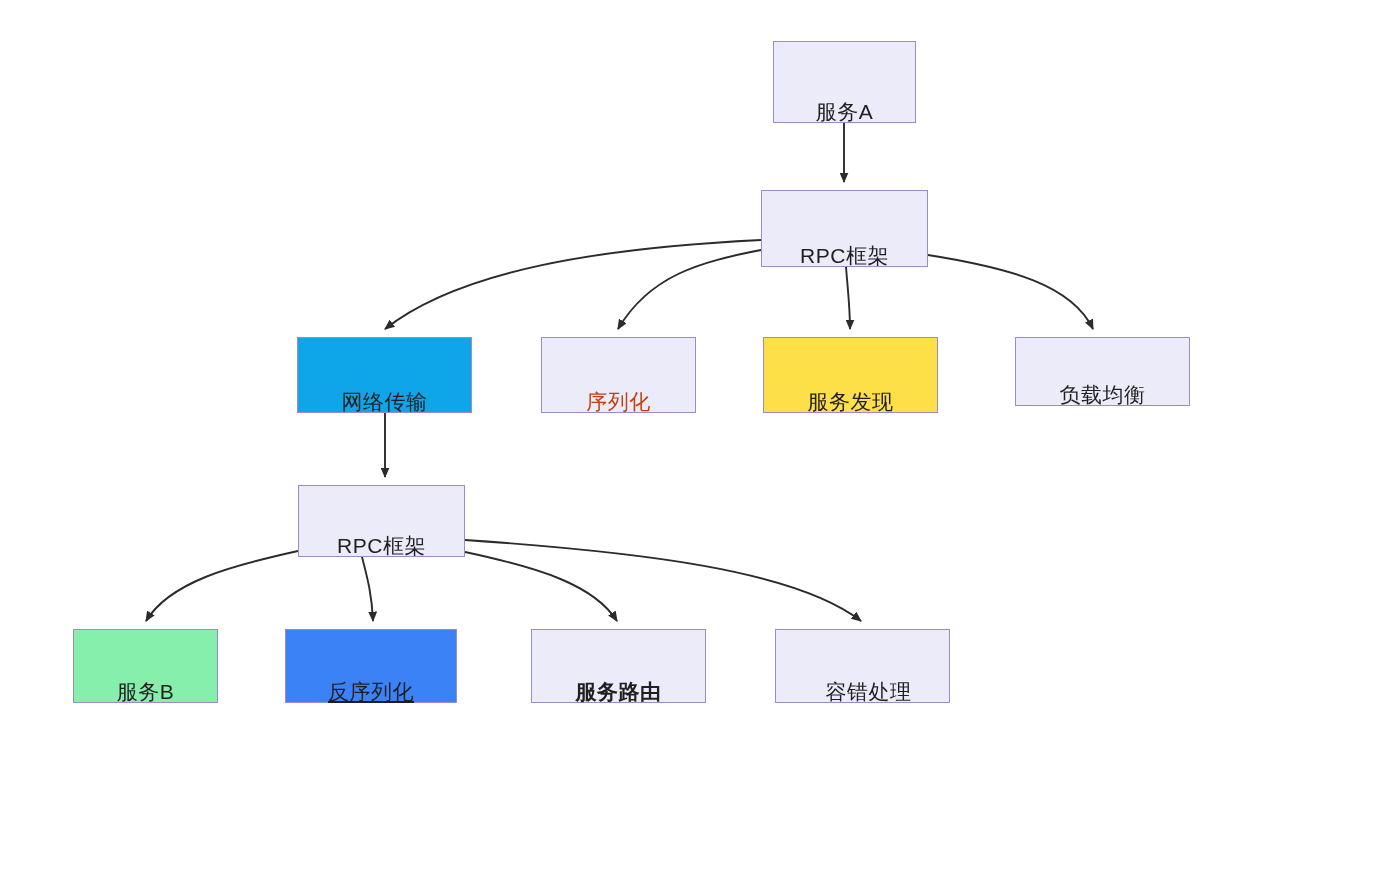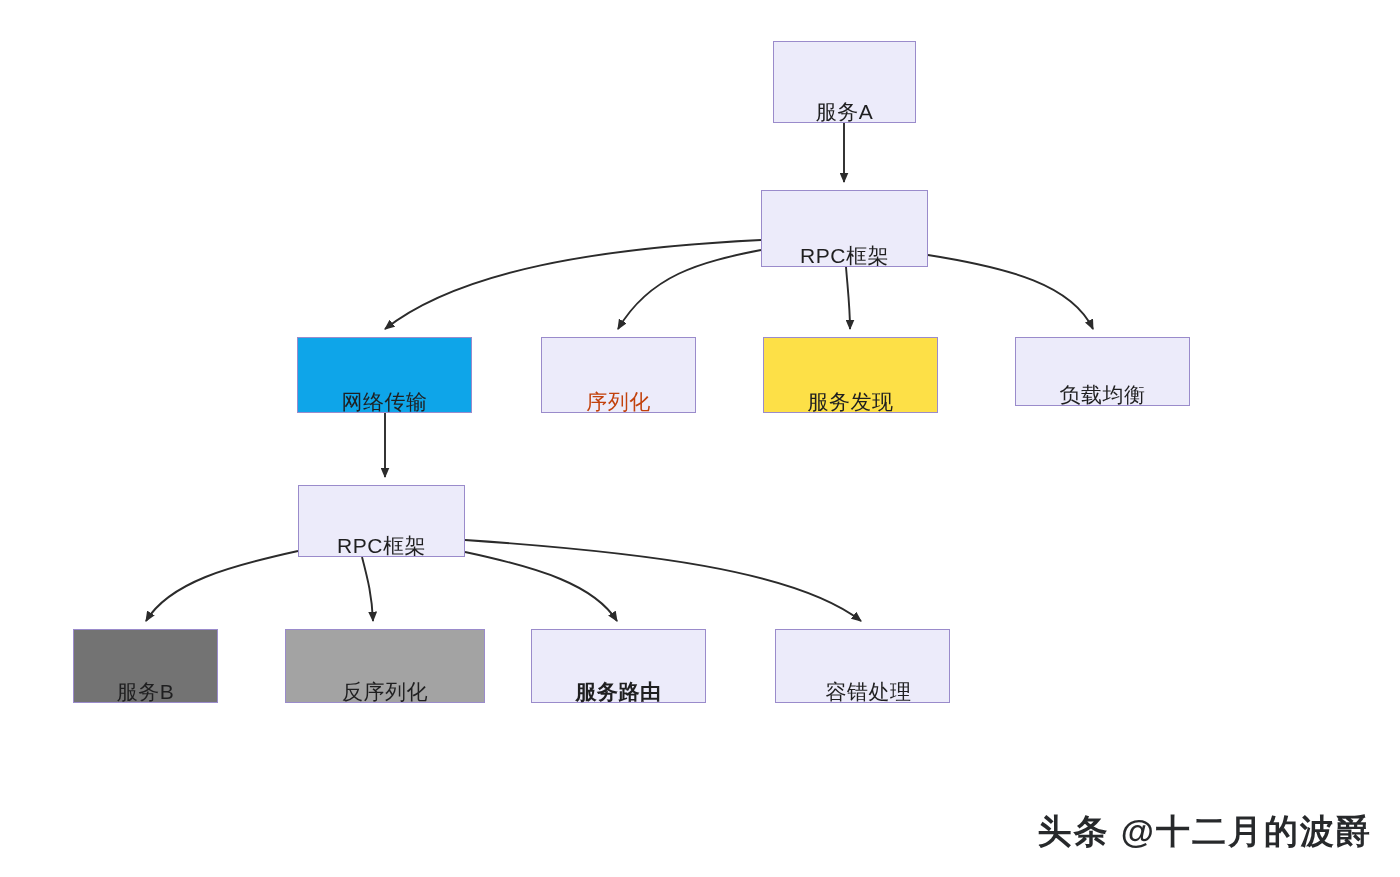--- a/index.html
+++ b/index.html
@@ -100,29 +100,28 @@
       </div>
       <div class="node" style="left: 763px; top: 337px; width: 175px; height: 76px; background: #fde047; border-color: rgb(154, 139, 203); color: rgb(31, 31, 32);">
         <span class="node-label">服务发现</span>
       </div>
       <div class="node" style="left: 1007px; top: 337px; width: 175px; height: 69px; background: rgb(236, 235, 250); border-color: rgb(154, 139, 203); color: rgb(31, 31, 32); margin-left: 8px;">
         <span class="node-label">负载均衡</span>
       </div>
       <div class="node" style="left: 298px; top: 485px; width: 167px; height: 72px; background: rgb(236, 235, 250); border-color: rgb(154, 139, 203); color: rgb(31, 31, 32);">
         <span class="node-label">RPC框架</span>
       </div>
-      <div class="node" style="left: 73px; top: 629px; width: 145px; height: 74px; background: #737373; border-color: rgb(154, 139, 203); color: rgb(31, 31, 32);">
+      <div class="node" style="left: 73px; top: 629px; width: 145px; height: 74px; background: #86efac; border-color: rgb(154, 139, 203); color: rgb(31, 31, 32);">
         <span class="node-label">服务B</span>
       </div>
-      <div class="node" style="left: 285px; top: 629px; width: 200px; height: 74px; background: #a3a3a3; border-color: rgb(154, 139, 203); color: rgb(31, 31, 32);">
+      <div class="node" style="left: 285px; top: 629px; width: 172px; height: 74px; background: #3b82f6; border-color: rgb(154, 139, 203); color: rgb(31, 31, 32); text-decoration: underline;">
         <span class="node-label">反序列化</span>
       </div>
       <div class="node" style="left: 531px; top: 629px; width: 175px; height: 74px; background: rgb(236, 235, 250); border-color: rgb(154, 139, 203); color: rgb(31, 31, 32); font-weight: bold;">
         <span class="node-label">服务路由</span>
       </div>
       <div class="node" style="left: 775px; top: 629px; width: 175px; height: 74px; background: rgb(236, 235, 250); border-color: rgb(154, 139, 203); color: rgb(31, 31, 32); padding-left: 12px;">
         <span class="node-label">容错处理</span>
       </div>
     </div>
 
-  <div id="watermark">头条 @十二月的波爵</div>
 
 </div>
 
 </body></html>

